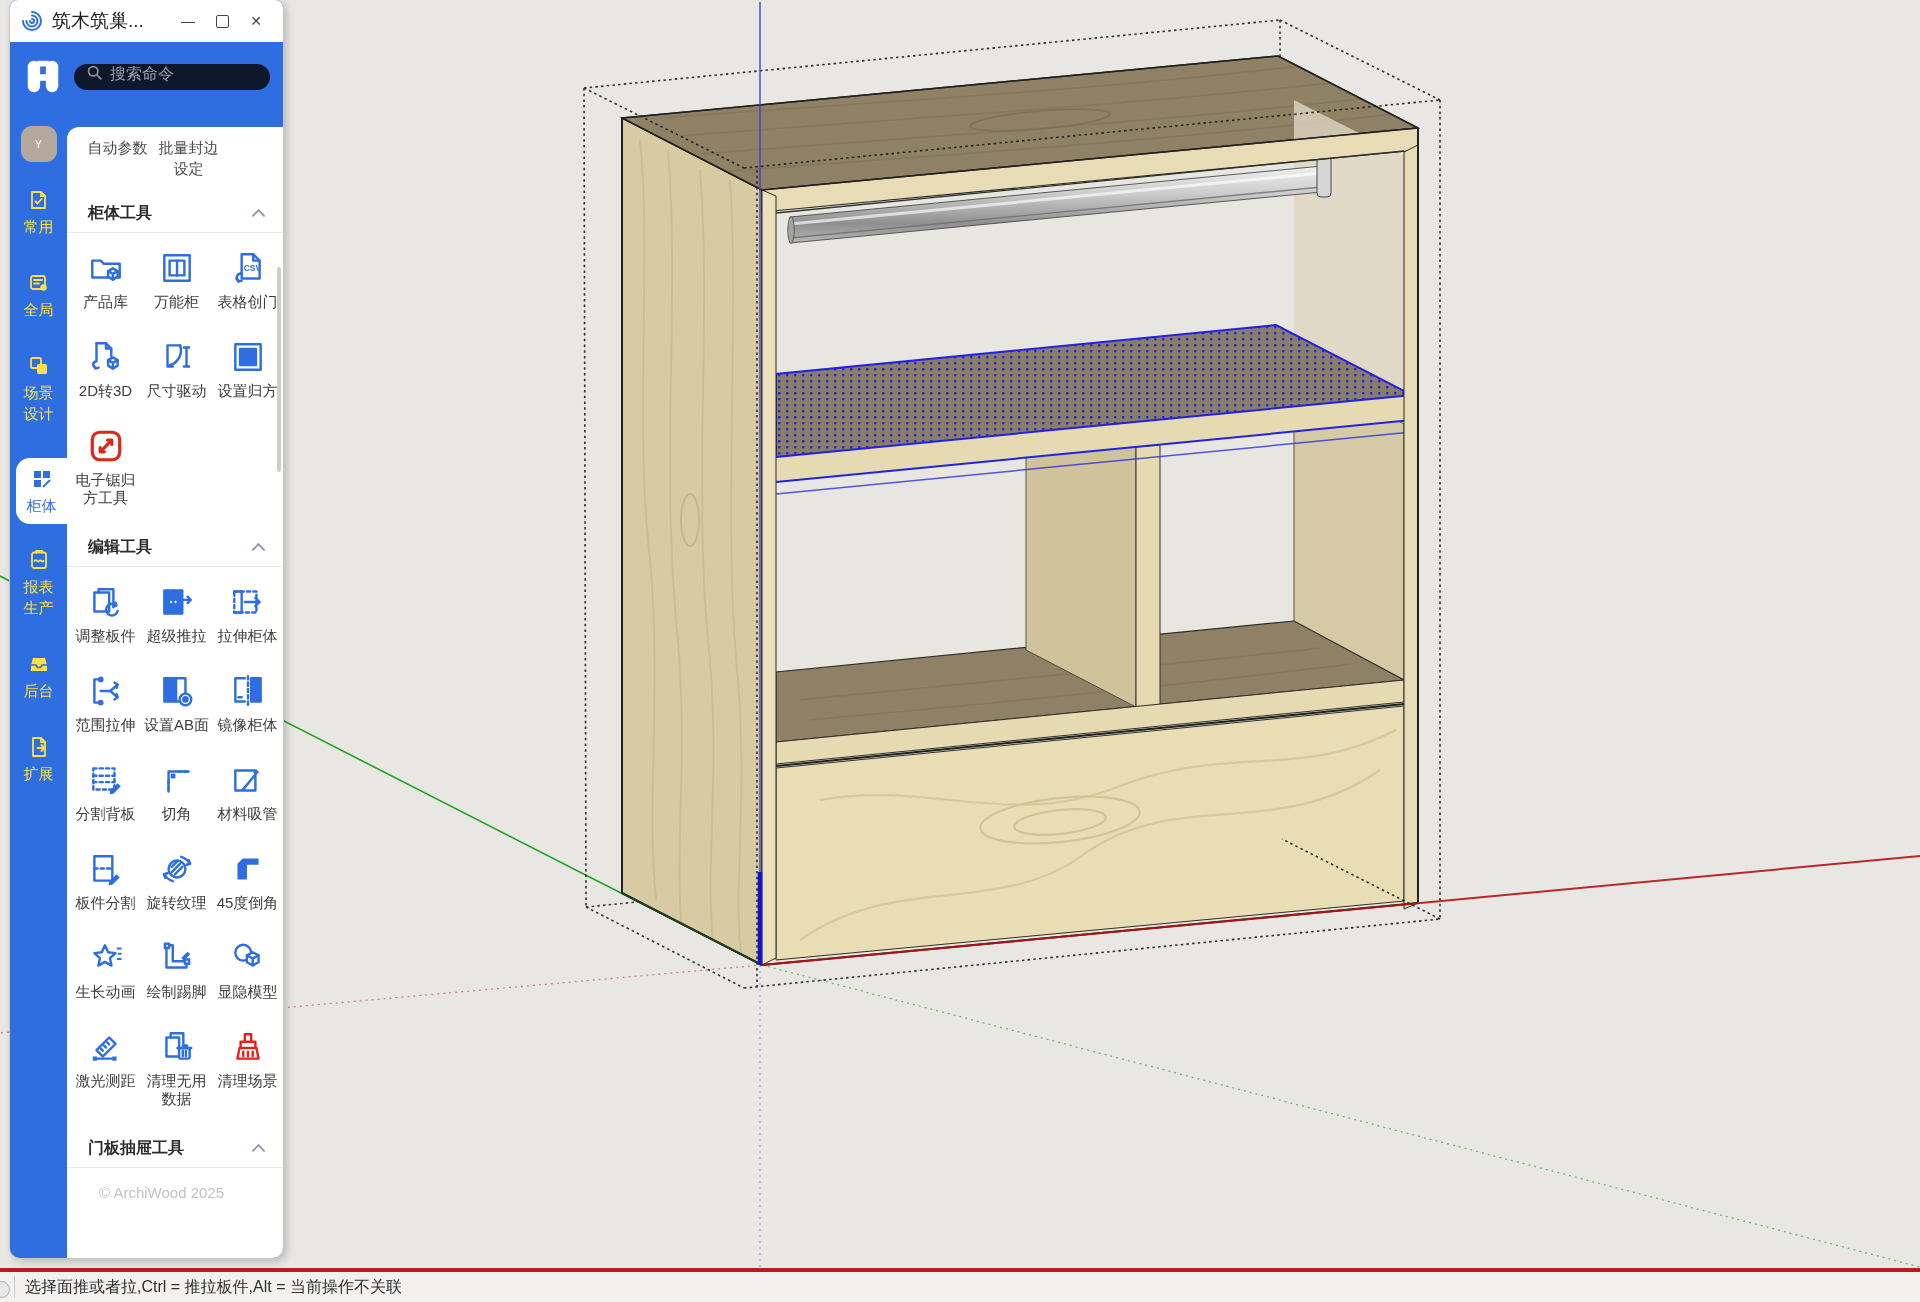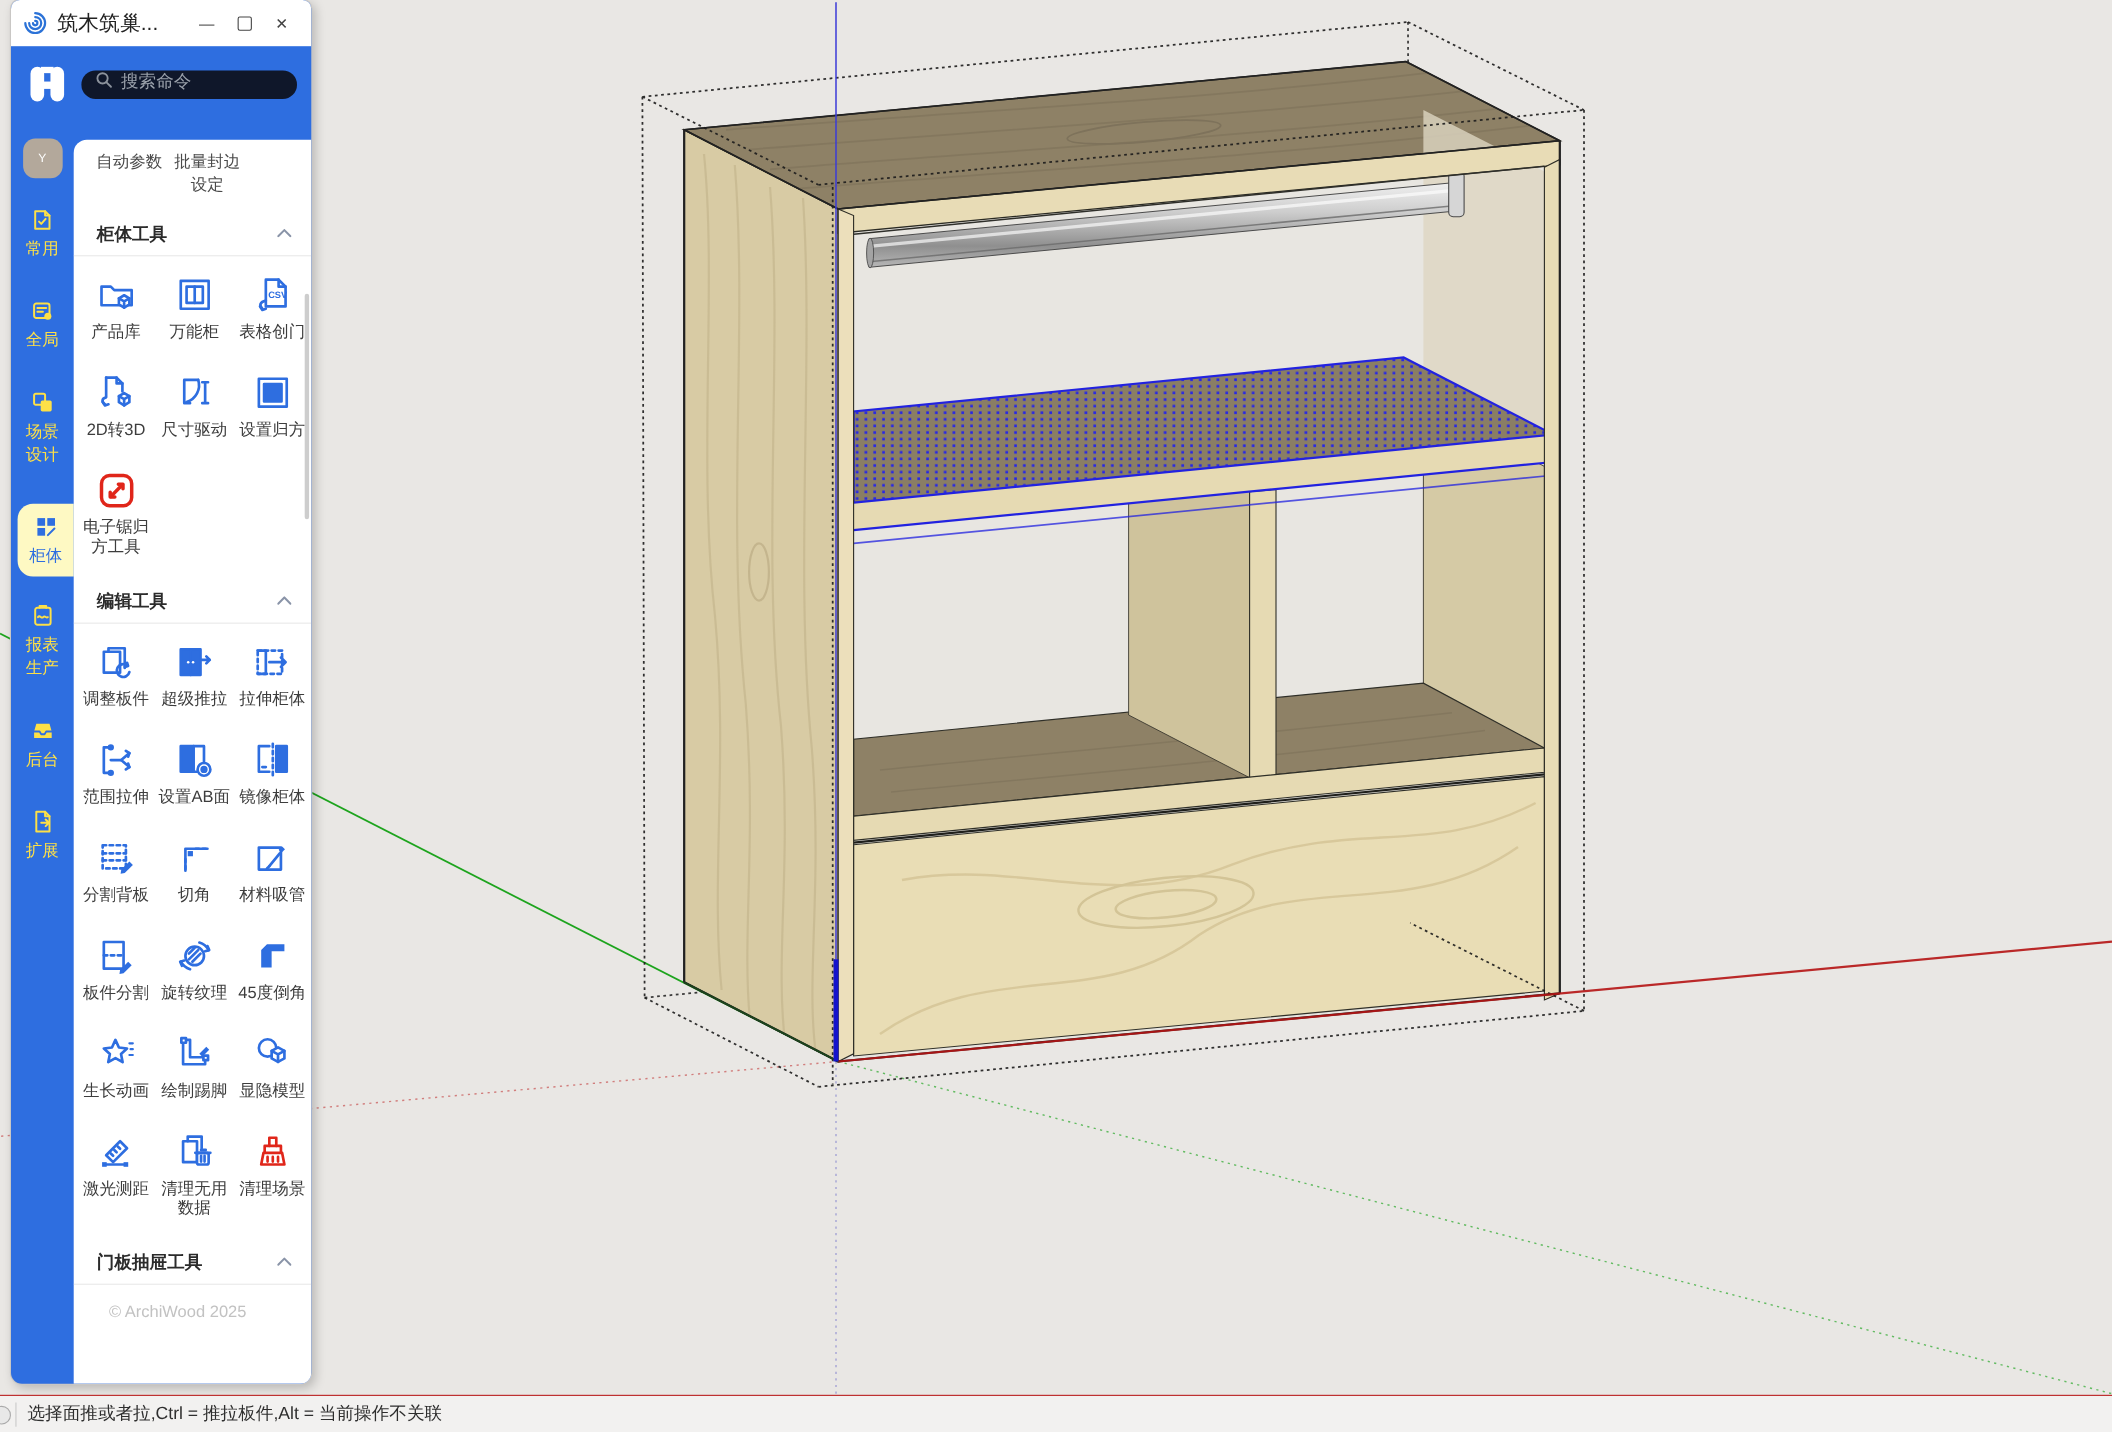--- a/index.html
+++ b/index.html
@@ -22,40 +22,40 @@
   .searchpill svg{flex:none;margin-right:7px;}
   .searchpill .ph{font-size:16px;color:#9aa1ab;}
   .panelbody{display:flex;height:1146px;}
   .rail{width:57px;flex:none;display:flex;flex-direction:column;align-items:center;padding-top:14px;box-sizing:border-box;}
   .avatar{width:36px;height:36px;border-radius:11px;background:#b3a89b;color:#fff;font-size:11px;
     display:flex;align-items:center;justify-content:center;margin-bottom:26px;flex:none;}
   .ritem{width:100%;display:flex;flex-direction:column;align-items:center;color:#fde047;flex:none;cursor:default;}
   .ritem svg{display:block;margin-bottom:4px;}
   .ritem .rlabel{font-size:15px;line-height:21px;text-align:center;}
   .ritem{margin-bottom:34px;}
-  .ritem.active{background:#fef9c3;color:var(--accent);width:51px;margin-left:6px;align-self:flex-end;
+  .ritem.active{background:#ffffff;color:var(--accent);width:51px;margin-left:6px;align-self:flex-end;
     border-radius:14px 0 0 14px;padding:9px 0 8px;margin-bottom:24px;}
   .content{flex:1;background:#fff;margin-top:15px;border-top-left-radius:12px;position:relative;
     padding:10px 0 0 0;box-sizing:border-box;overflow:hidden;}
   .scrolledrow{display:grid;grid-template-columns:repeat(3,71px);padding-left:15px;margin-bottom:14px;}
   .scrolledrow .slabel{font-size:15px;line-height:21px;color:#4a4a4a;text-align:center;width:71px;}
   .sechead{display:flex;align-items:flex-start;justify-content:space-between;padding:10px 18px 8px 21px;}
   .sechead .stitle{font-size:16px;font-weight:bold;color:#2b2b2b;}
   .secdiv{height:1px;background:#e9e9e9;margin:0 0 16px 0;}
   .tools{display:grid;grid-template-columns:repeat(3,71px);row-gap:27px;padding-left:3px;margin-bottom:20px;}
   .tool{width:71px;display:flex;flex-direction:column;align-items:center;color:var(--accent);cursor:default;}
   .tool.red{color:var(--toolred);}
   .tool svg{display:block;}
   .tool .tlabel{font-size:15px;line-height:18px;color:#3d3d3d;text-align:center;margin-top:6px;width:68px;}
   .footer{font-size:15px;color:#c2c2c2;text-align:left;margin-top:10px;margin-left:32px;}
   .vscroll{position:absolute;right:2px;top:140px;width:4px;height:205px;border-radius:2px;background:#cdcdcd;}
 
   
   #statusbar{position:absolute;left:0;top:1268px;width:1920px;height:34px;background:#f2f1f0;
-    border-top:1px solid #b91c1c;display:flex;align-items:center;box-sizing:border-box;}
+    border-top:4px solid #b91c1c;display:flex;align-items:center;box-sizing:border-box;}
   #statusbar .circ{position:absolute;left:-7px;top:9px;width:15px;height:15px;border:1.5px solid #aaa;border-radius:50%;background:#e8e8e8;}
   #statusbar .sep{width:1px;height:22px;background:#c9c9c9;margin-left:14px;margin-right:10px;}
   #statusbar .stext{font-size:16px;color:#2e2e2e;}
 </style>
 </head>
 <body>
 
 <div id="stage">
 
   <svg id="scene" width="1920" height="1268" viewBox="0 0 1920 1268">

